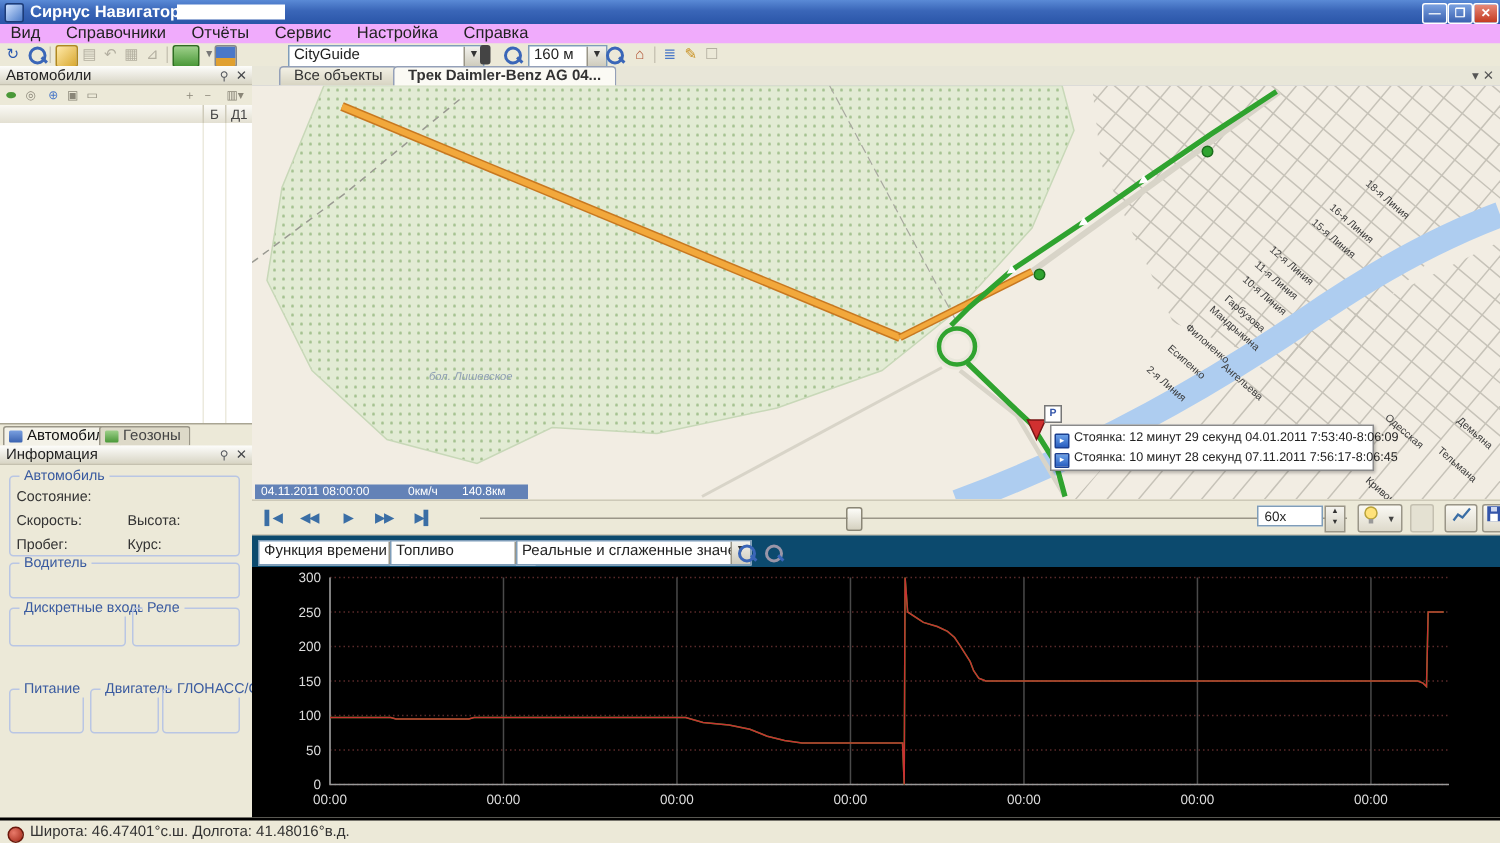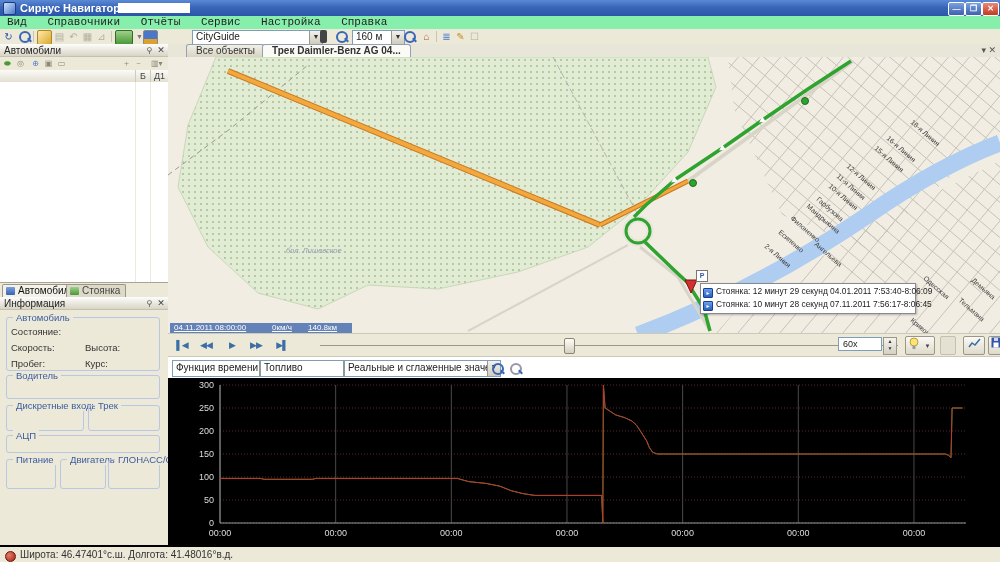--- a/index.html
+++ b/index.html
@@ -15,21 +15,21 @@
   #titlebar .app-icon{position:absolute;left:3px;top:2px;width:11px;height:11px;
     background:linear-gradient(135deg,#cfe2ff,#4a7ac8);border:1px solid #1d3c78;border-radius:2px;}
   #titlebar .t{position:absolute;left:20px;top:0;}
   #title-redact{position:absolute;left:118px;top:3px;width:72px;height:10px;background:#fff;}
   .winbtn{position:absolute;top:2px;width:15px;height:12px;border:1px solid #fff;
     border-radius:2px;font-size:8px;line-height:11px;text-align:center;color:#fff;
     background:linear-gradient(180deg,#7aa0e0,#3a62b0);}
   #btn-close{background:linear-gradient(180deg,#e88a7a,#c33a1f);}
 
   
-  #menubar{left:0;top:16px;width:1000px;height:13px;background:#86efac;line-height:13px;font-family:Liberation Mono, monospace;}
+  #menubar{left:0;top:16px;width:1000px;height:13px;background:#f0abfc;line-height:13px;}
   #menubar span{padding:0 7px;display:inline-block;}
   
   #toolbar{left:0;top:29px;width:1000px;height:15px;background:#ece9d8;
     border-bottom:1px solid #d8d4c4;}
   .tbico{position:absolute;top:1px;width:13px;height:13px;border-radius:2px;
     font-size:10px;line-height:13px;text-align:center;}
   .tbsep{position:absolute;top:2px;width:1px;height:11px;background:#c9c5b5;}
   .combo{position:absolute;top:1px;height:13px;background:#fff;border:1px solid #7f9db9;
     font-size:10px;line-height:12px;padding:0 14px 0 3px;white-space:nowrap;overflow:hidden;}
   .combo .caret{position:absolute;right:0;top:0;width:12px;height:100%;
@@ -73,21 +73,21 @@
     border:1px solid #94a0b8;border-bottom:none;border-radius:3px 3px 0 0;background:linear-gradient(180deg,#f2f0e4,#d7d4c2);color:#333;white-space:nowrap;}
   .mtab.active{background:#fbfaf4;font-weight:bold;height:13px;}
   #tabctrl{position:absolute;right:4px;top:1px;font-size:9px;color:#555;}
 
   
   #map{left:168px;top:57px;width:832px;height:276px;background:#f2ede3;overflow:hidden;}
   .st-label{font-size:7px;fill:#3c3c3c;font-family:"Liberation Sans",sans-serif;}
   #area-label{font-size:7.5px;fill:#90a0b4;font-style:italic;}
   #map-overlay{position:absolute;left:2px;top:266px;width:182px;height:10px;
     background:rgba(74,110,175,0.85);color:#fff;font-size:8px;line-height:10px;white-space:nowrap;}
-  #map-overlay span{position:absolute;top:0;text-decoration:underline;}
+  #map-overlay span{position:absolute;top:0;}
   #map-tooltip{position:absolute;left:532px;top:226px;width:214px;height:29px;background:#fff;
     border:1px solid #8a8a8a;box-shadow:1px 1px 2px rgba(0,0,0,.25);font-size:8.4px;color:#222;}
   .tt-row{position:absolute;left:2px;height:13px;line-height:13px;white-space:nowrap;}
   .tt-ico{display:inline-block;width:8px;height:8px;margin-right:3px;vertical-align:-1px;
     background:linear-gradient(180deg,#6aa0e8,#2a5fc0);border:1px solid #1a3f90;border-radius:1px;
     color:#fff;font-size:6px;line-height:8px;text-align:center;}
   #stop-ico{position:absolute;left:528px;top:213px;width:10px;height:10px;background:#fff;border:1px solid #777;
     font-size:7px;line-height:10px;text-align:center;color:#3355aa;font-weight:bold;}
 
   
@@ -98,21 +98,21 @@
   #pb-handle{position:absolute;left:396px;top:4px;width:9px;height:14px;
     background:linear-gradient(180deg,#fdfdf9,#d5d1c0);border:1px solid #8a8676;border-radius:2px;}
   #pb-speed{position:absolute;left:670px;top:3px;width:44px;height:14px;background:#fff;border:1px solid #7f9db9;
     font-size:9px;line-height:13px;padding-left:4px;box-sizing:border-box;}
   #pb-spin{position:absolute;left:715px;top:3px;width:12px;height:16px;background:linear-gradient(180deg,#f4f3ee,#d4d1c2);
     border:1px solid #9a9688;font-size:5px;line-height:7px;text-align:center;color:#333;}
   .sqbtn{position:absolute;top:2px;height:17px;border:1px solid #9a9688;border-radius:2px;
     background:linear-gradient(180deg,#faf9f4,#dedacb);text-align:center;}
 
   
-  #chartbar{left:168px;top:356px;width:832px;height:22px;background:#ffffff;border-top:1px solid #cdc9b8;}
+  #chartbar{left:168px;top:356px;width:832px;height:22px;background:#0c4a6e;border-top:1px solid #cdc9b8;}
   #chartbar .combo{top:3px;height:15px;line-height:14px;}
 
   
   #chart{left:168px;top:378px;width:832px;height:167px;background:#000;}
   #legend{position:absolute;left:78px;top:8px;height:12px;color:#ddd;font-size:9px;line-height:12px;white-space:nowrap;}
   #legend .sw{display:inline-block;width:16px;height:2px;margin:0 4px 2px 12px;vertical-align:middle;}
 
   
   #statusbar{left:0;top:545px;width:1000px;height:17px;background:#ece9d8;border-top:2px solid #000000;
     font-size:10px;line-height:16px;color:#333;}
@@ -199,21 +199,21 @@
     </div>
   </div>
 
   <div class="abs" id="left-bottom">
     <span class="btab active" style="left:2px">
       <span class="ticon"></span>
       <span>Автомобили</span>
     </span>
     <span class="btab" style="left:66px">
       <span class="ticon" style="background:linear-gradient(180deg,#9ed08a,#4a9838)"></span>
-      <span>Стоянка</span>
+      <span>Геозоны</span>
     </span>
     <div class="panel-head" id="info-head" style="top:14px">
       <span>Информация</span>
       <span class="pin" style="right:14px">⚲</span>
       <span class="xbtn" style="right:2px">✕</span>
     </div>
 
     <div class="groupbox" style="left:6px;top:92px;width:152px;height:22px">
       <span class="glabel">Водитель</span>
     </div>
@@ -224,26 +224,23 @@
       <span class="fld" style="left:4px;top:24px">Скорость:</span>
       <span class="fld" style="left:78px;top:24px">Высота:</span>
       <span class="fld" style="left:4px;top:40px">Пробег:</span>
       <span class="fld" style="left:78px;top:40px">Курс:</span>
     </div>
 
     <div class="groupbox" style="left:6px;top:122px;width:76px;height:24px">
       <span class="glabel">Дискретные входы</span>
     </div>
     <div class="groupbox" style="left:88px;top:122px;width:70px;height:24px">
-      <span class="glabel">Трек</span>
-    </div>
-
-    <div class="groupbox" style="left:6px;top:152px;width:152px;height:16px">
-      <span class="glabel">АЦП</span>
-    </div>
+      <span class="glabel">Реле</span>
+    </div>
+
 
     <div class="groupbox" style="left:6px;top:176px;width:48px;height:28px">
       <span class="glabel">Питание</span>
     </div>
     <div class="groupbox" style="left:60px;top:176px;width:44px;height:28px">
       <span class="glabel">Двигатель</span>
     </div>
     <div class="groupbox" style="left:108px;top:176px;width:50px;height:28px">
       <span class="glabel">ГЛОНАСС/GPS</span>
     </div>

